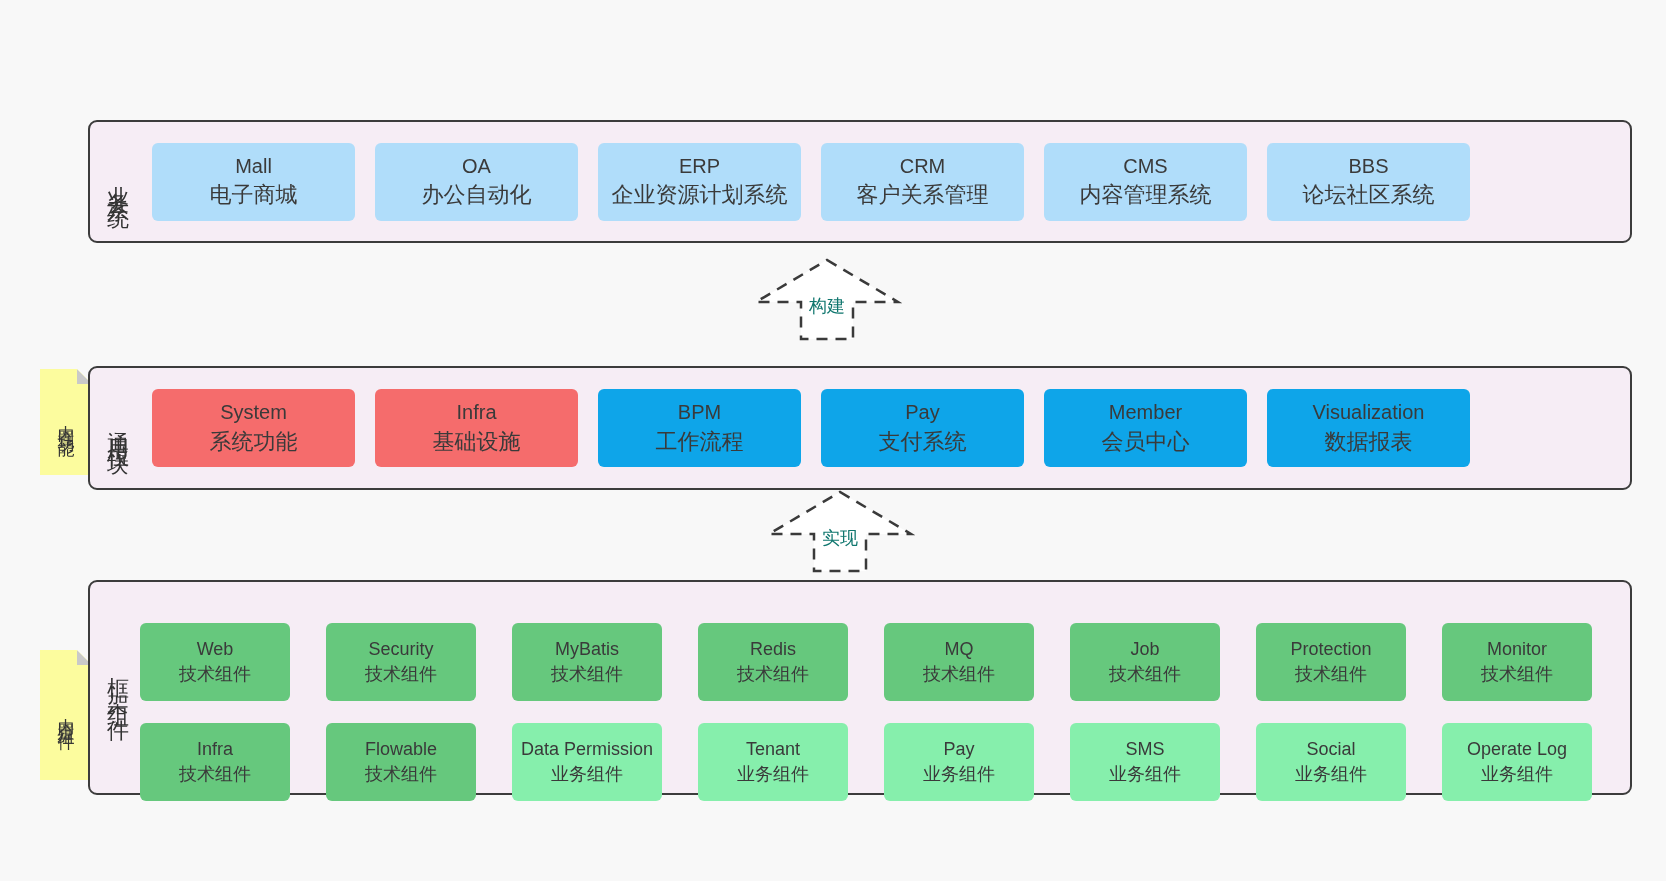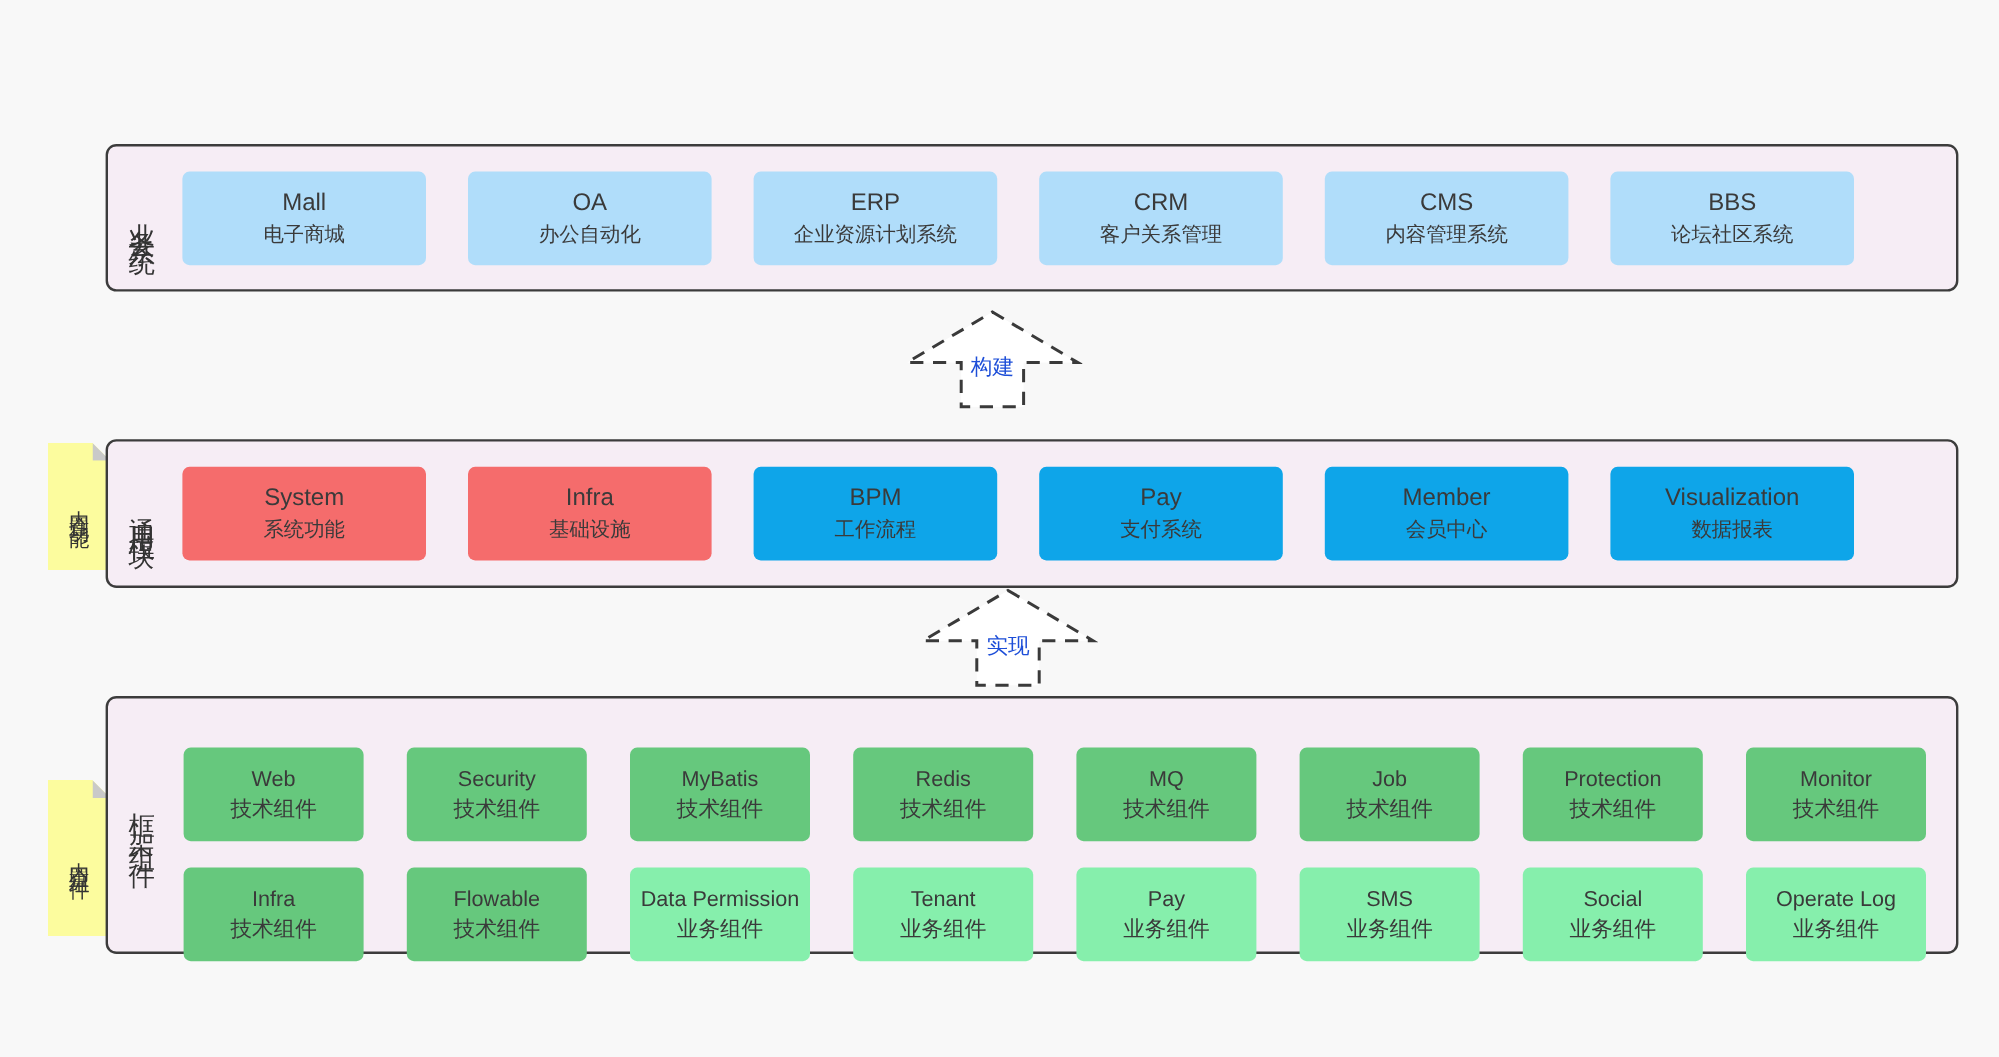--- a/index.html
+++ b/index.html
@@ -22,33 +22,33 @@
     font-size:22px; color:#333; white-space:nowrap;
   }
   .band-1 .band-label, .band-2 .band-label { letter-spacing:7px; }
   .band-3 .band-label { letter-spacing:14px; }
   
   .rows {
     position:absolute; top:0; bottom:0;
     display:flex; flex-direction:column; justify-content:center; gap:22px;
   }
   .band-1 .rows, .band-2 .rows { left:62px; }
-  .band-3 .rows { left:63px;margin-top:48px; }
+  .band-3 .rows { left:50px;margin-top:48px; }
   .row { display:flex; }
-  .row-6 { gap:35px; }
+  .row-6 { gap:20px; }
   .row-8 { gap:36px; }
   .node {
     height:78px; border-radius:6px; box-sizing:border-box; padding:2px 4px;
     display:flex; flex-direction:column; align-items:center; justify-content:center;
     text-align:center; line-height:1.38;
   }
   .row-6 .node { width:203px; }
   .row-8 .node { width:150px; }
   .node .en { font-size:20px; }
-  .node .zh { font-size:17px; }
+  .node .zh { font-size:22px; }
   .row-8 .node .en, .row-8 .node .zh { font-size:18px; line-height:1.35; }
   .blue       { background:#b0ddfa; }
   .red        { background:#f56c6c; }
   .pink       { background:#0ea5e9; }
   .green      { background:#66c87d; }
   .lightgreen { background:#86efac; }
   
   .sticky {
     position:absolute; left:40px; width:52px; background:#fcfc9e;
     display:flex; align-items:center; justify-content:center;
@@ -64,21 +64,21 @@
     writing-mode:vertical-rl; text-orientation:upright;
     font-size:17px; letter-spacing:5px; color:#333; white-space:nowrap;
   }
   
   .arrow { position:absolute; width:150px; height:86px; }
   .arrow-1 { left:752px; top:256px; }
   .arrow-2 { left:765px; top:488px; }
   .arrow svg { display:block; width:100%; height:100%; }
   .arrow-label {
     position:absolute; left:50%; top:50px; transform:translate(-50%,-50%);
-    font-size:18px; color:#1d4ed8; background:#ffffff; padding:0 2px; white-space:nowrap;
+    font-size:18px; color:#0f766e; background:#ffffff; padding:0 2px; white-space:nowrap;
   }
 </style>
 </head>
 <body>
 
 <div class="canvas">
 
   <div class="sticky sticky-1">
     <span class="sticky-text">内置功能</span>
   </div>

